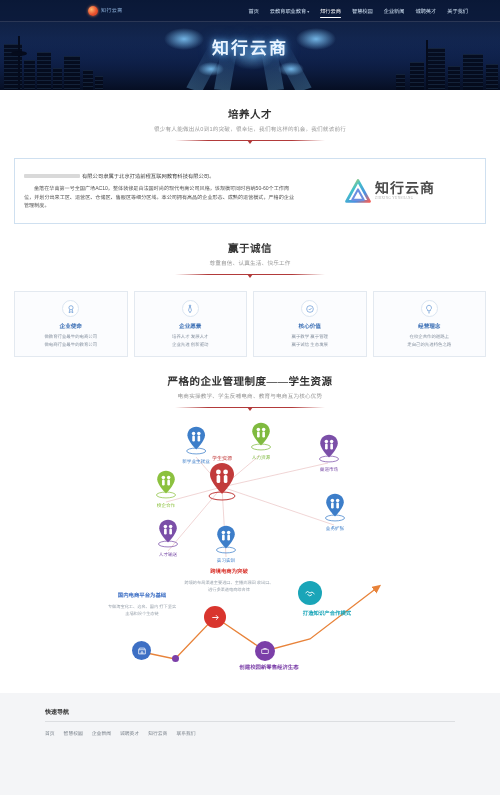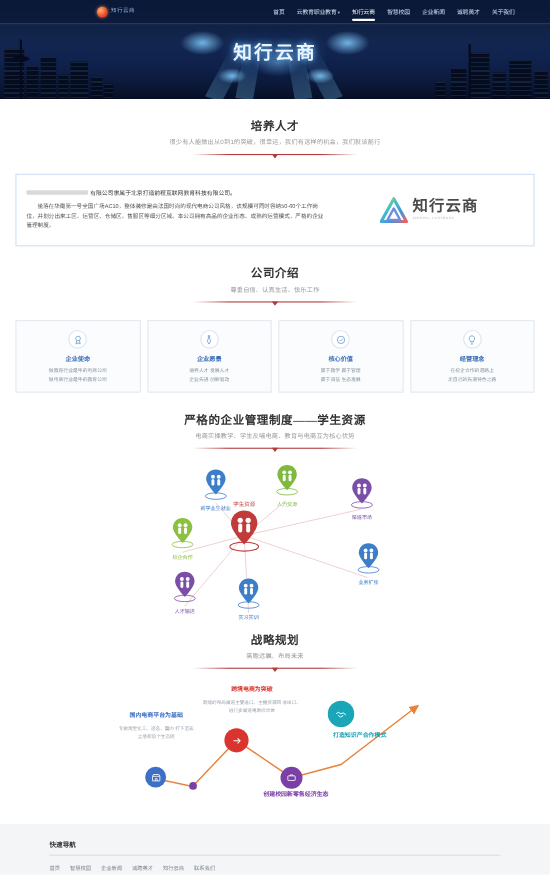--- a/index.html
+++ b/index.html
@@ -248,21 +248,21 @@
         <path d="M50 40 L72 80 L28 80 Z" fill="none" stroke="#6c8ee0" stroke-width="8" stroke-linejoin="round"></path>
       </svg>
       <div class="logo-word">
         <span>知行云商</span>
         <small>ZHIXING YUNSHANG</small>
       </div>
     </div>
   </div>
 
   <div class="sec-head">
-    <div class="sec-title">公司介绍</div>
+    <div class="sec-title">赢于诚信</div>
     <div class="sec-sub">尊重自信、认真生活、快乐工作</div>
     <div class="sec-rule"></div>
   </div>
 
   <div class="section">
     <div class="culture-grid">
 
       <div class="cult-card">
         <div class="cult-ico">
           <svg width="10" height="10" viewBox="0 0 24 24" fill="none" stroke="#5b8fd0" stroke-width="1.6">
@@ -424,25 +424,20 @@
         <path d="M15 2 C8 2 3 7.2 3 13.6 C3 21 15 33 15 33 C15 33 27 21 27 13.6 C27 7.2 22 2 15 2 Z" fill="#3d7ec9"></path>
         <circle cx="11.4" cy="11" r="2.4" fill="#fff"></circle>
           <circle cx="18.6" cy="11" r="2.4" fill="#fff"></circle>
         <rect x="9.6" y="14" width="3.6" height="8" rx="1.6" fill="#fff"></rect>
         <rect x="16.8" y="14" width="3.6" height="8" rx="1.6" fill="#fff"></rect>
       </svg>
       <div class="pin-label" style="color:#3d7ec9;">实习实训</div>
     </div>
   </div>
 
-  <div class="sec-head">
-    <div class="sec-title">战略规划</div>
-    <div class="sec-sub">高瞻远瞩、布局未来</div>
-    <div class="sec-rule"></div>
-  </div>
 
   <div class="road-wrap">
     <svg class="road-svg" viewBox="0 0 500 120">
       <defs>
         <marker id="ah" markerWidth="7" markerHeight="7" refX="4" refY="3.2" orient="auto">
           <path d="M0 0 L7 3.2 L0 6.4 z" fill="#e8833a"></path>
         </marker>
       </defs>
       <polyline points="142,93 175,100 215,58 265,92 310,80 378,28" fill="none" stroke="#e8833a" stroke-width="1.3" marker-end="url(#ah)"></polyline>
     </svg>

